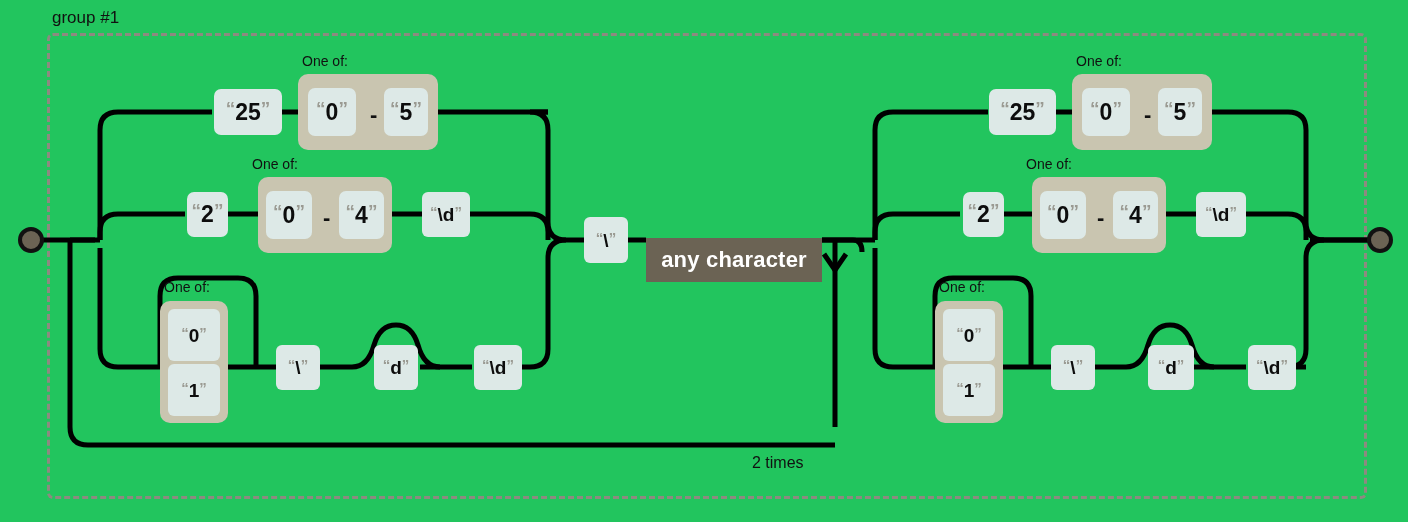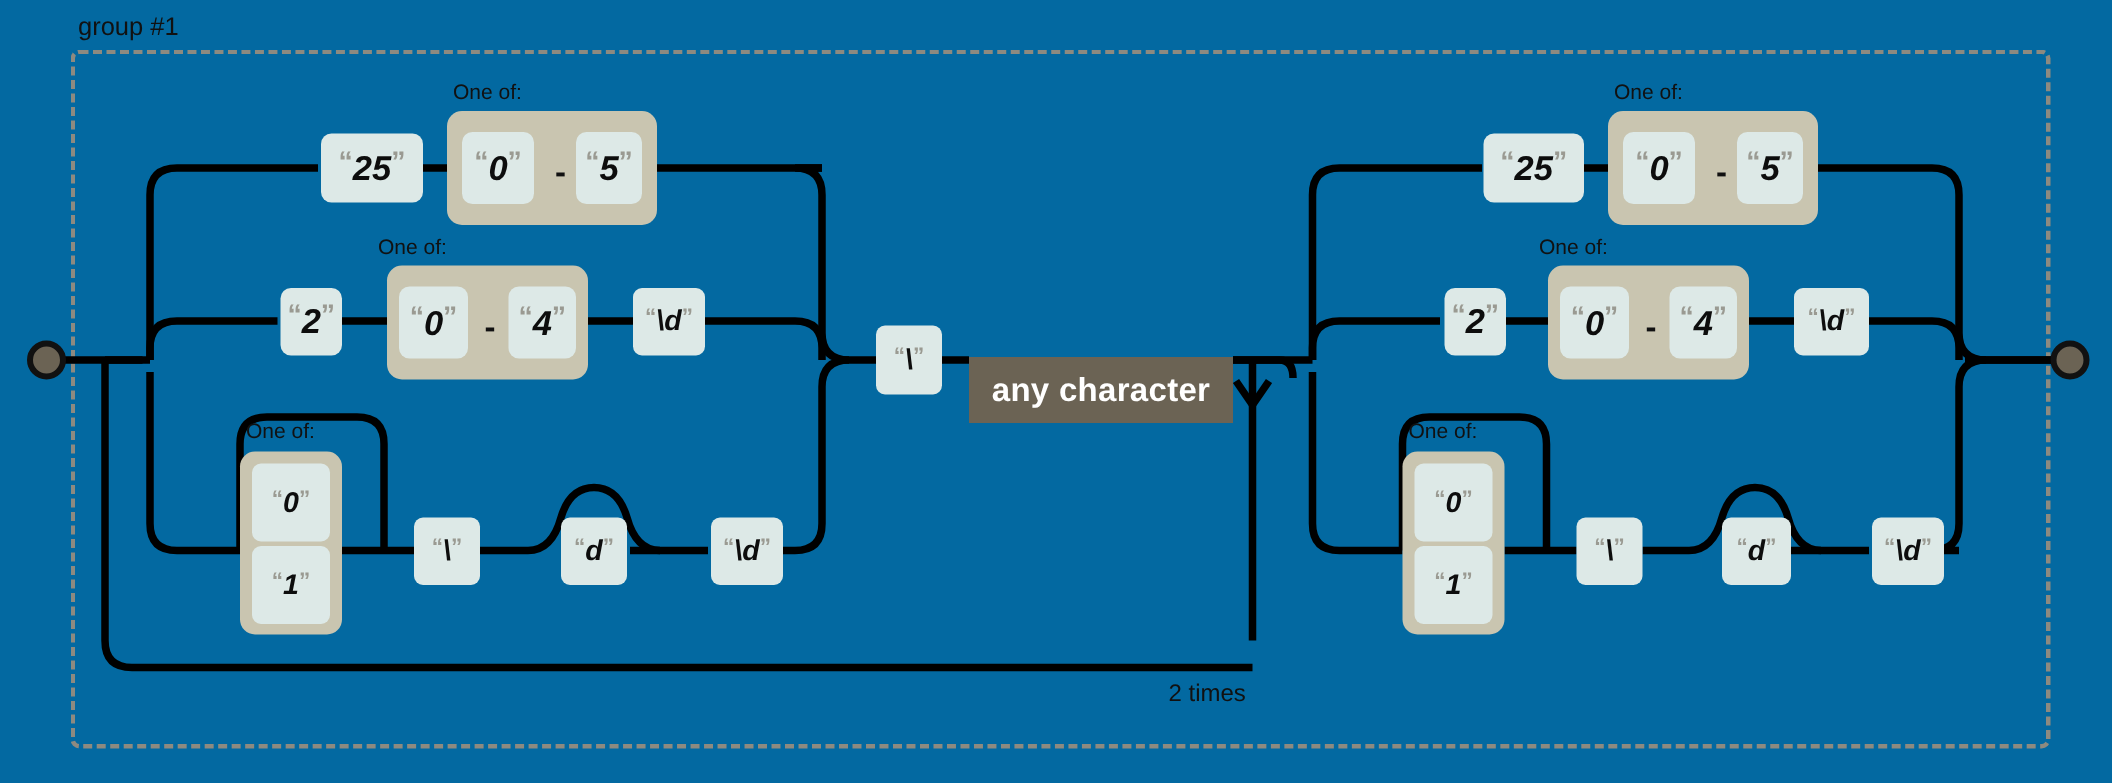--- a/index.html
+++ b/index.html
@@ -1,37 +1,37 @@
 <!DOCTYPE html>
 <html><head>
 <meta charset="utf-8">
 <style>
   html,body{margin:0;padding:0;background:#ffffff;}
   #stage{
     position:relative;
     width:1408px;height:522px;
-    background:#0369a1;
+    background:#22c55e;
     font-family:"Liberation Sans", sans-serif;
     overflow:hidden;
   }
   svg.rails{position:absolute;left:0;top:0;width:1408px;height:522px;}
   .node{
     position:absolute;
     display:flex;align-items:center;justify-content:center;
     box-sizing:border-box;
     border-radius:7px;
     background:#dde9e7;
     color:#111111;
     font-size:23px;
     font-weight:bold;
     line-height:1;
     white-space:nowrap;
   }
   .node .q{color:#9a9a92;font-weight:bold;font-size:19px;position:relative;top:-4px;}
-  .node .lit{color:#0d0d0d;font-weight:bold;font-style:italic;}
+  .node .lit{color:#0d0d0d;font-weight:bold;}
   .node.sm{font-size:19px;border-radius:6px;}
   .node.sm .q{font-size:15px;top:-3px;}
   .anychar{
     position:absolute;
     display:flex;align-items:center;justify-content:center;
     background:#6b6354;
     color:#ffffff;
     font-size:22px;font-weight:bold;
     letter-spacing:.2px;
     box-sizing:border-box;
@@ -224,21 +224,21 @@
       <span class="q">”</span>
   </div>
 
   <div class="node sm" style="left:584px;top:217px;width:44px;height:46px;">
     <span class="q">“</span>
       <span class="lit">\</span>
       <span class="q">”</span>
   </div>
   <div class="anychar" style="left:646px;top:218px;width:176px;height:44px;">any character</div>
 
-  <div class="times-label" style="left:779px;top:454px;">2 times</div>
+  <div class="times-label" style="left:752px;top:454px;">2 times</div>
 
   <div class="node" style="left:989px;top:89px;width:67px;height:46px;">
     <span class="q">“</span>
       <span class="lit">25</span>
       <span class="q">”</span>
   </div>
 
   <div class="oneof-label" style="left:1076px;top:53px;">One of:</div>
   <div class="oneof-box" style="left:1072px;top:74px;width:140px;height:76px;"></div>
   <div class="node" style="left:1082px;top:88px;width:48px;height:48px;">

